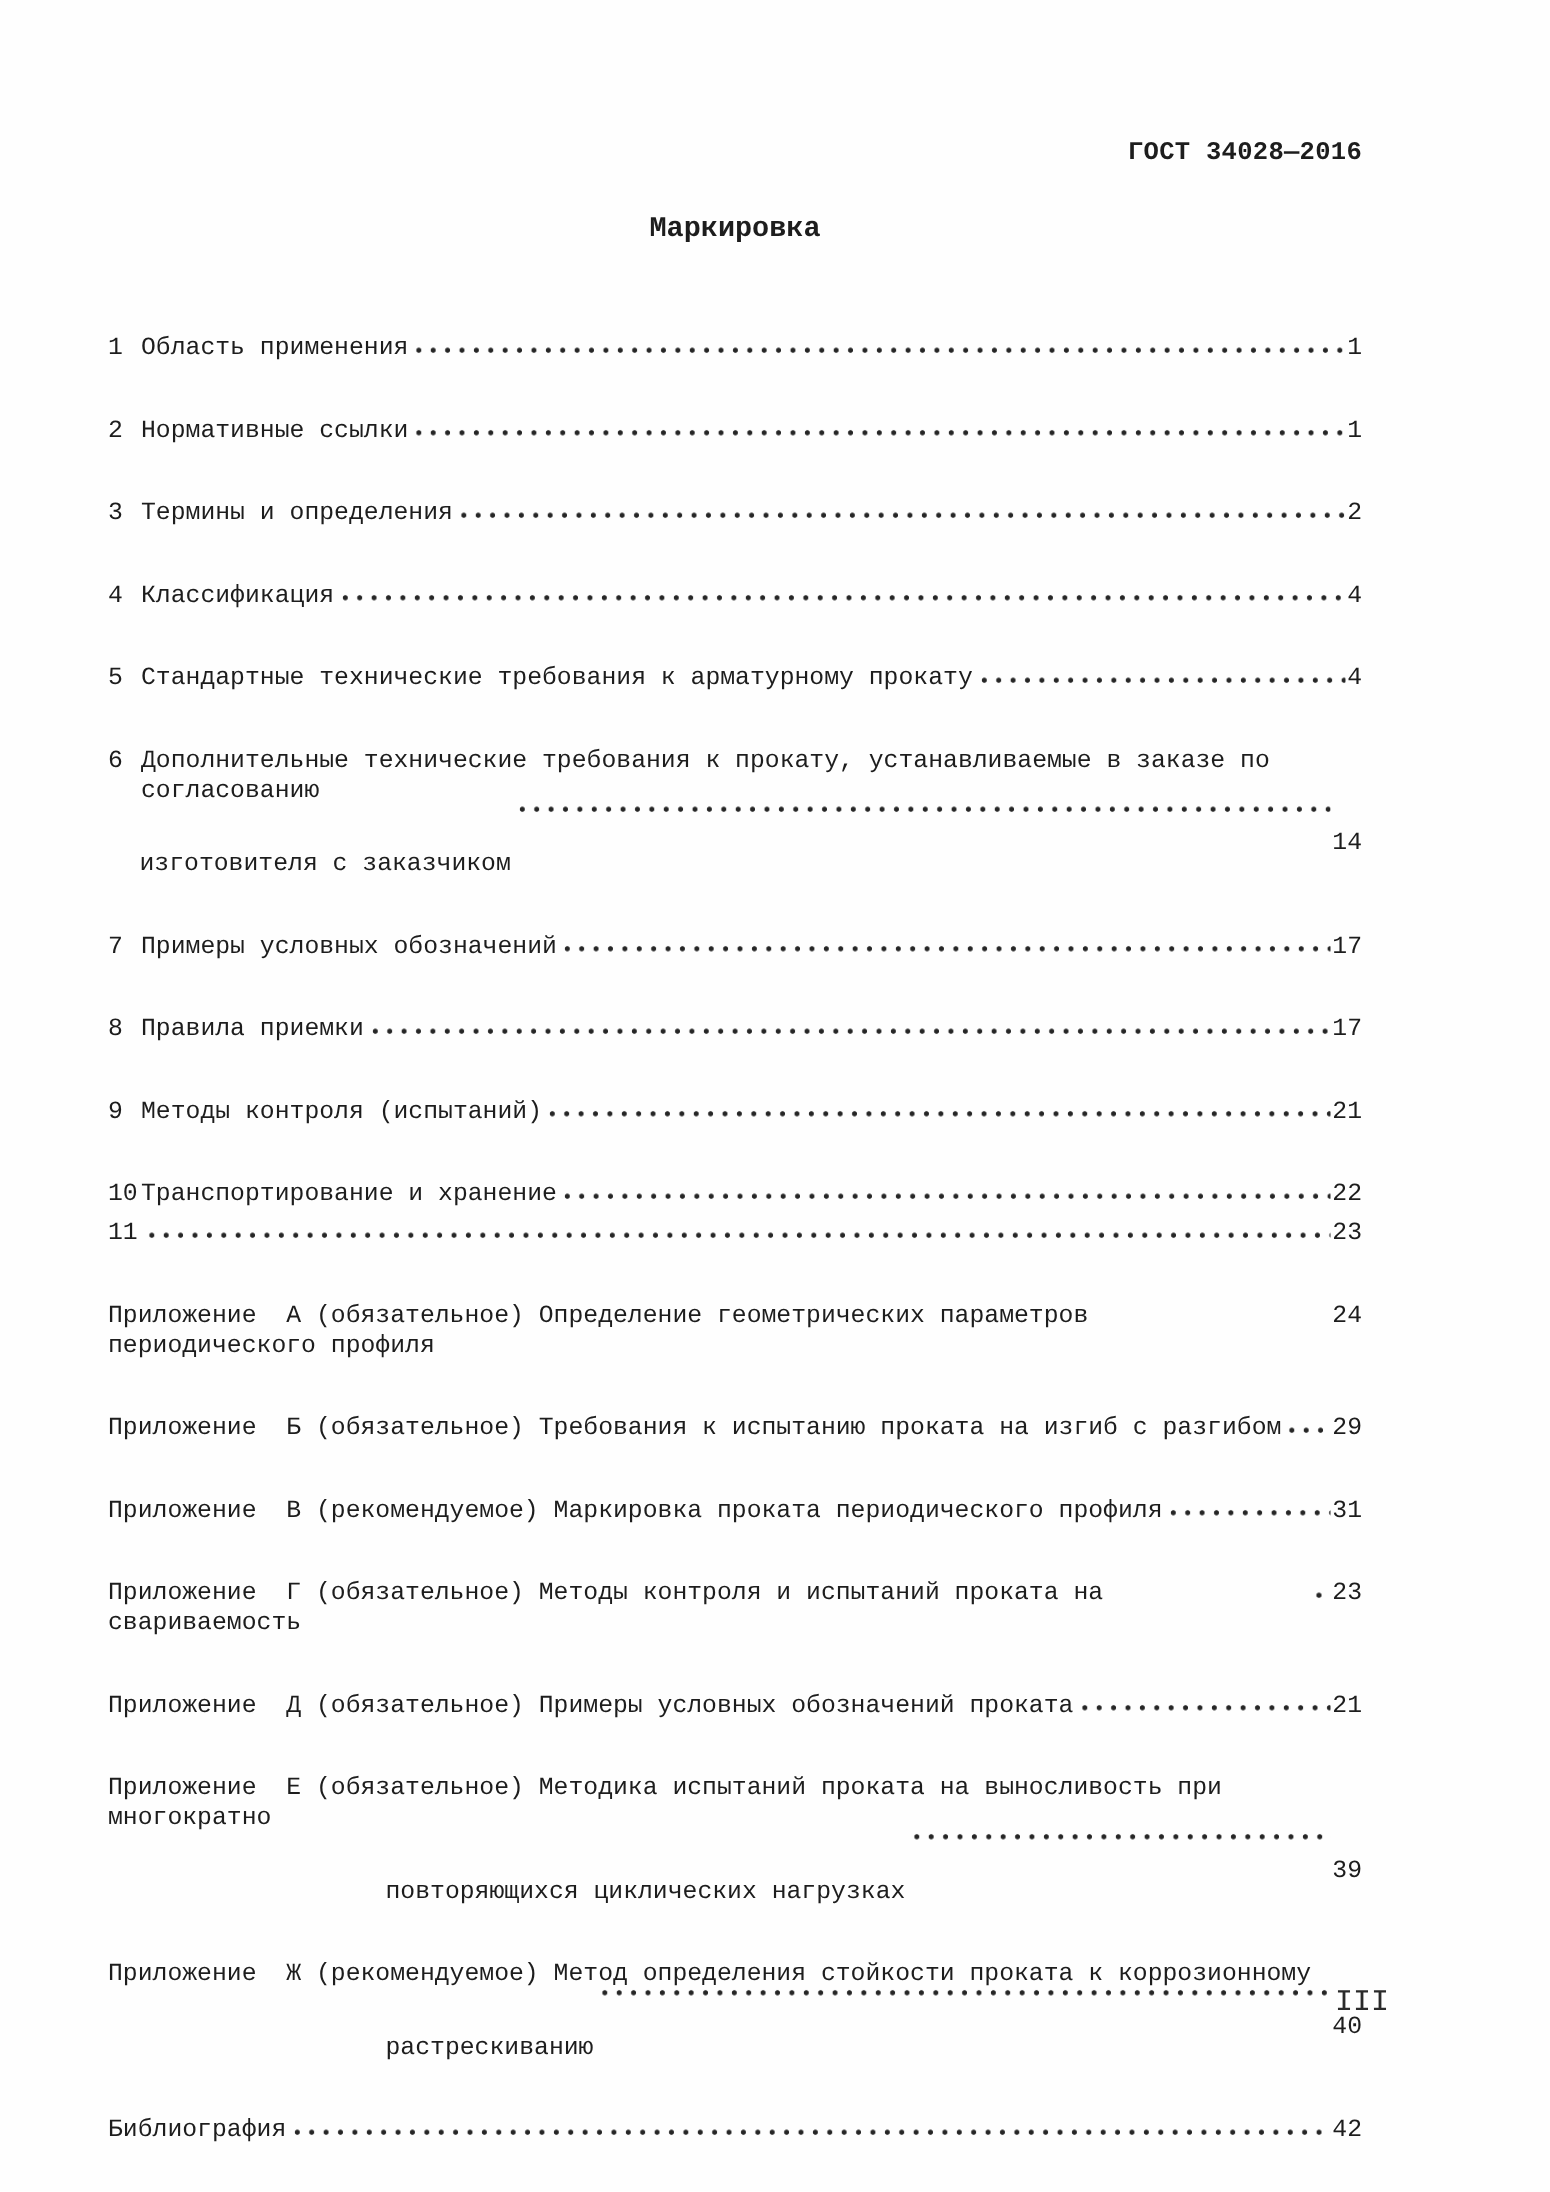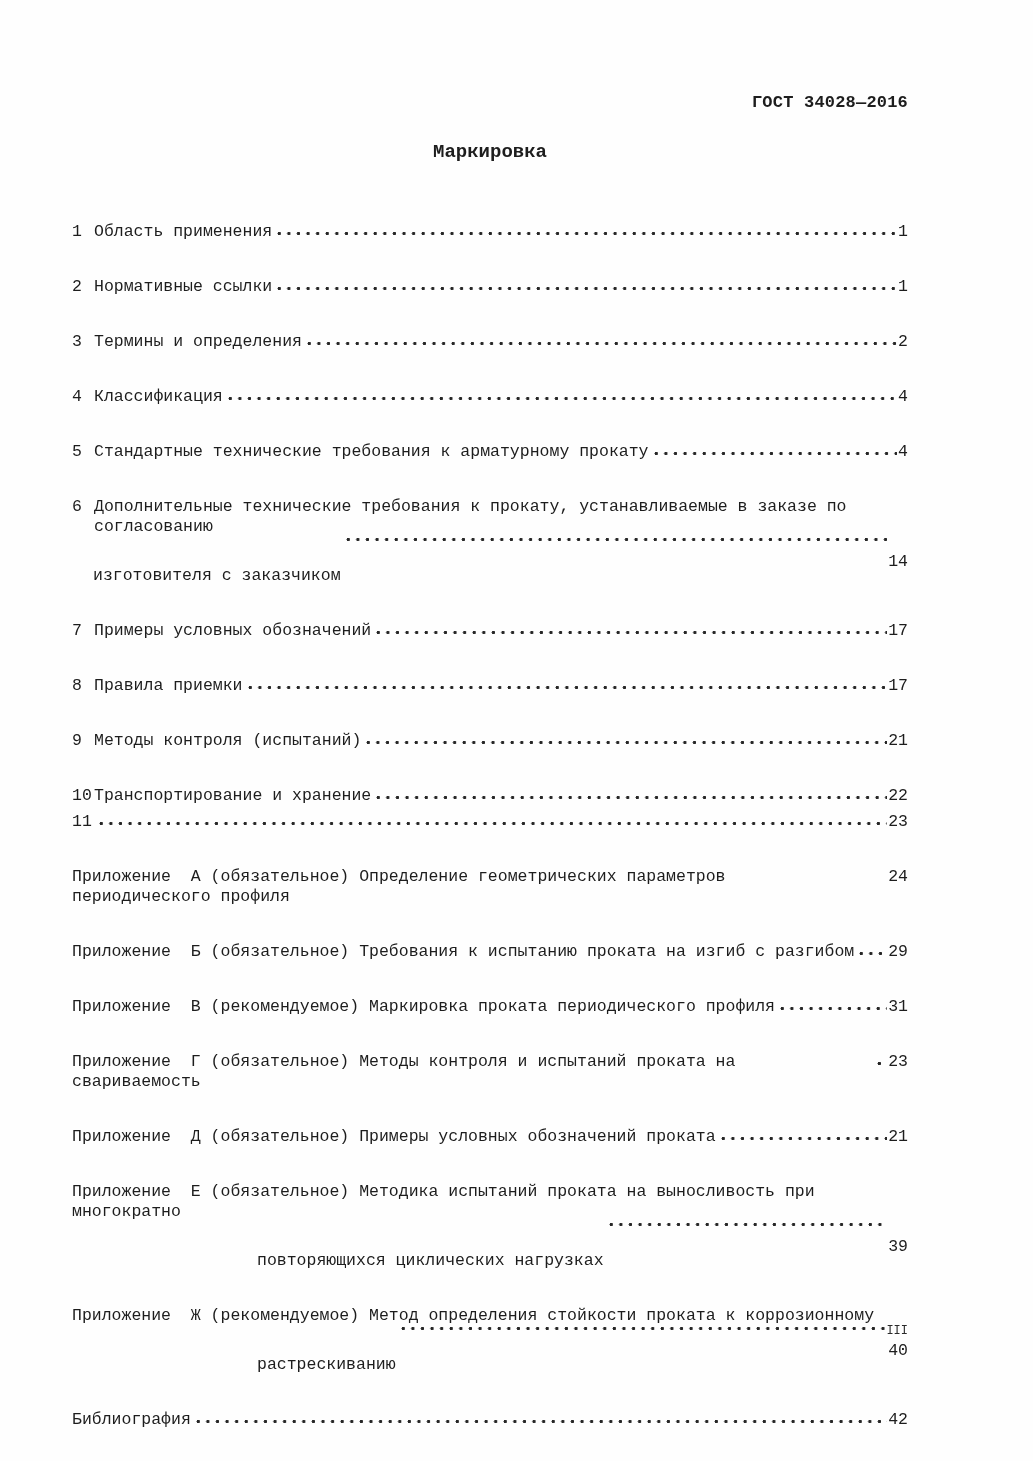--- a/index.html
+++ b/index.html
@@ -71,22 +71,22 @@
     background-repeat: repeat-x;
     background-position: left bottom;
   }
   .leader.no-dots { background-image: none; }
   .page-num {
     flex: 0 0 auto;
   }
   .folio {
     position: absolute;
     top: 1324px;
-    right: 125px;
-    font-size: 12px;
+    right: 107px;
+    font-size: 20px;
     color: #2a2a2a;
   }
 </style>
 </head>
 <body>
 
 <div class="page">
   <div class="content">
     <div class="doc-number">ГОСТ 34028—2016</div>
     <div class="toc-title">Маркировка</div>

